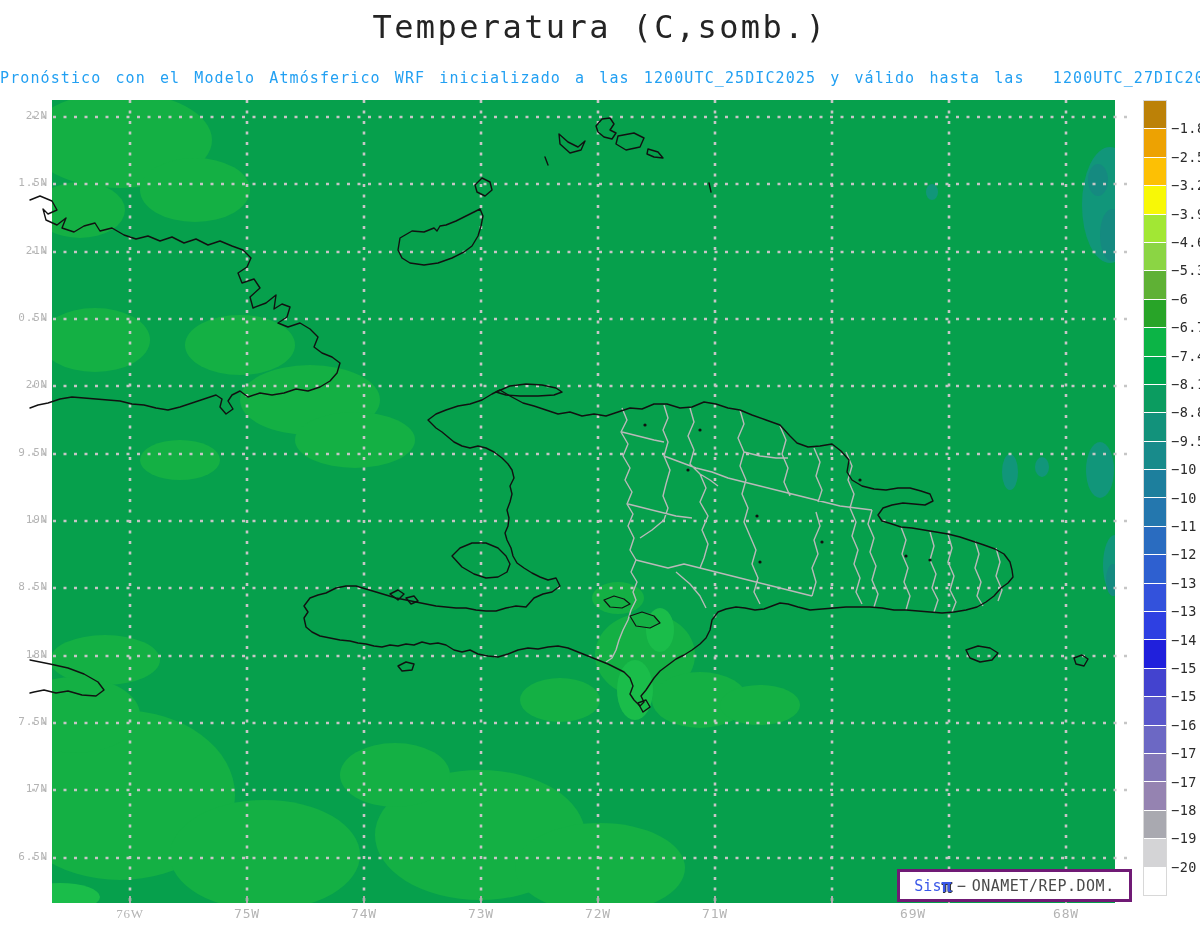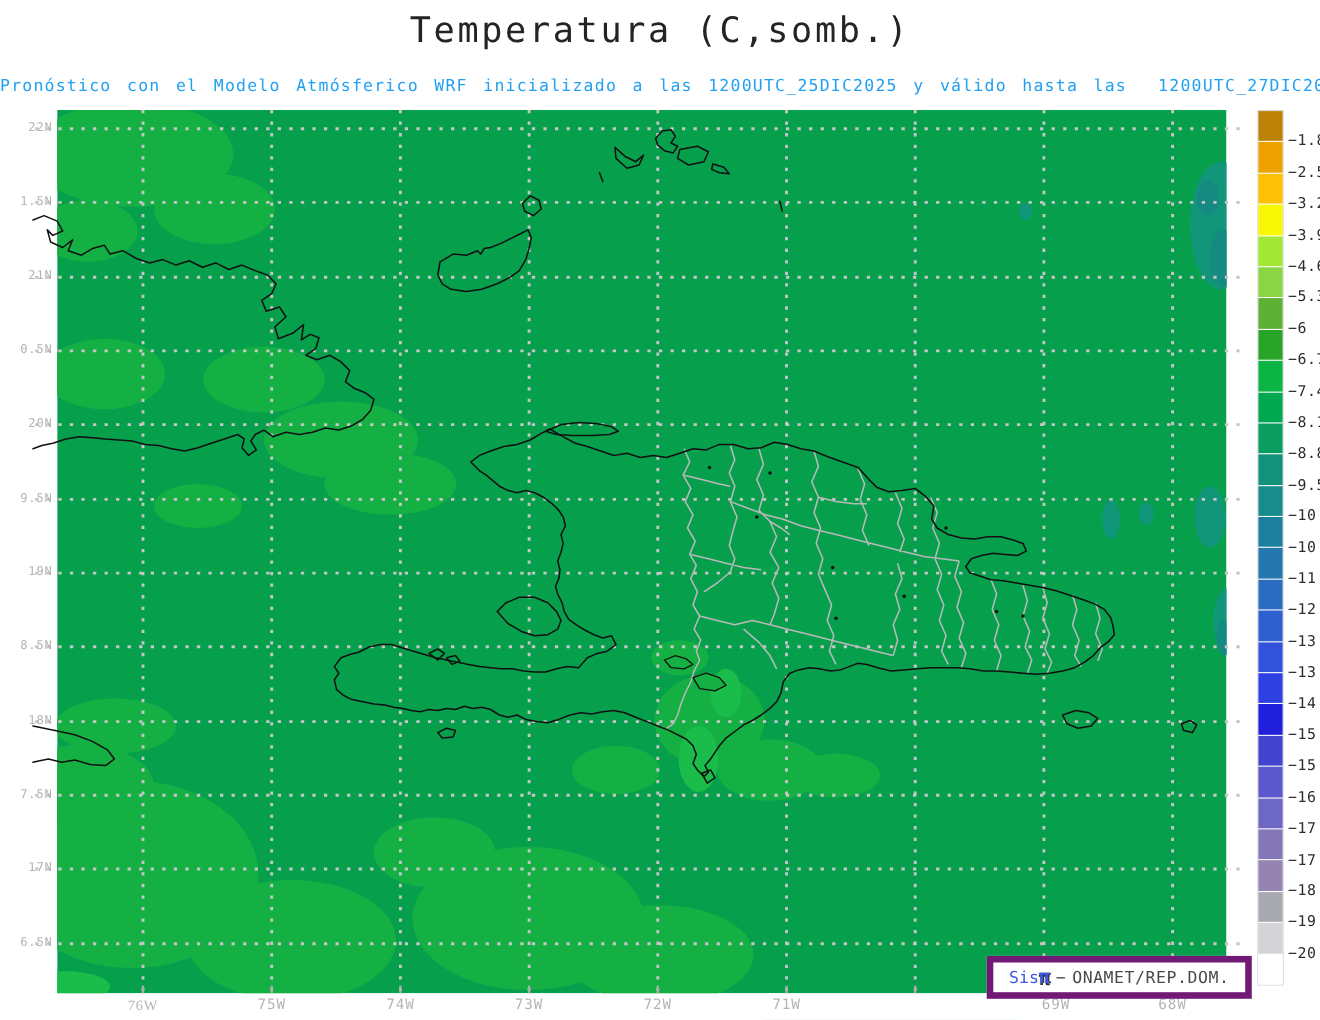--- a/index.html
+++ b/index.html
@@ -16,21 +16,21 @@
              font-size:11px;letter-spacing:0.8px;color:#b4b4b4;white-space:nowrap;}
   .lon-label{position:absolute;top:906px;width:60px;text-align:center;
              font-size:13px;letter-spacing:0.8px;color:#b4b4b4;}
   #colorbar{position:absolute;left:1143px;top:100px;width:22px;border:1px solid #d8d8d8;
             background:#fff;display:flex;flex-direction:column;}
   .cb-seg{width:22px;height:27.4px;margin-bottom:1px;}
   .cb-seg:last-child{margin-bottom:0;}
   .cb-label{position:absolute;left:1171px;height:16px;line-height:16px;
             font-size:13.5px;letter-spacing:0.5px;color:#2b2b2b;white-space:nowrap;}
   #branding{position:absolute;left:897px;top:869px;width:229px;height:27px;
-            background:#ffffff;border:6px solid #701a75;display:flex;align-items:center;
+            background:#ffffff;border:3px solid #701a75;display:flex;align-items:center;
             justify-content:center;font-size:15px;white-space:pre;}
   #branding .sis{color:#3a57e8;}
   #branding .pi{color:#3a57e8;font-weight:bold;font-size:17px;
                 text-shadow:1px 0 0 #333,0 1px 0 #333;margin-right:3px;}
   #branding .dash{color:#4a4a4a;margin:0 6px 0 2px;}
   #branding .org{color:#4a4a4a;letter-spacing:0.5px;}
 </style>
 </head>
 <body>
 
@@ -163,21 +163,21 @@
       <div class="lat-label" style="top: 849px;">6.5N</div>
     </div>
   <div id="lon-labels">
       <div class="lon-label" style="left: 100px; font-family: Liberation Serif, serif;">76W</div>
       <div class="lon-label" style="left: 217px;">75W</div>
       <div class="lon-label" style="left: 334px;">74W</div>
       <div class="lon-label" style="left: 451px;">73W</div>
       <div class="lon-label" style="left: 568px;">72W</div>
       <div class="lon-label" style="left: 685px;">71W</div>
       <div class="lon-label" style="left: 802px; margin-top: 20px;">70W</div>
-      <div class="lon-label" style="left: 930px;">69W</div>
+      <div class="lon-label" style="left: 883px;">69W</div>
       <div class="lon-label" style="left: 1036px;">68W</div>
     </div>
 
   <div id="colorbar">
       <div class="cb-seg" style="background: rgb(188, 129, 7);"></div>
       <div class="cb-seg" style="background: rgb(237, 162, 2);"></div>
       <div class="cb-seg" style="background: rgb(253, 192, 4);"></div>
       <div class="cb-seg" style="background: rgb(248, 248, 6);"></div>
       <div class="cb-seg" style="background: rgb(162, 231, 52);"></div>
       <div class="cb-seg" style="background: rgb(139, 213, 68);"></div>

